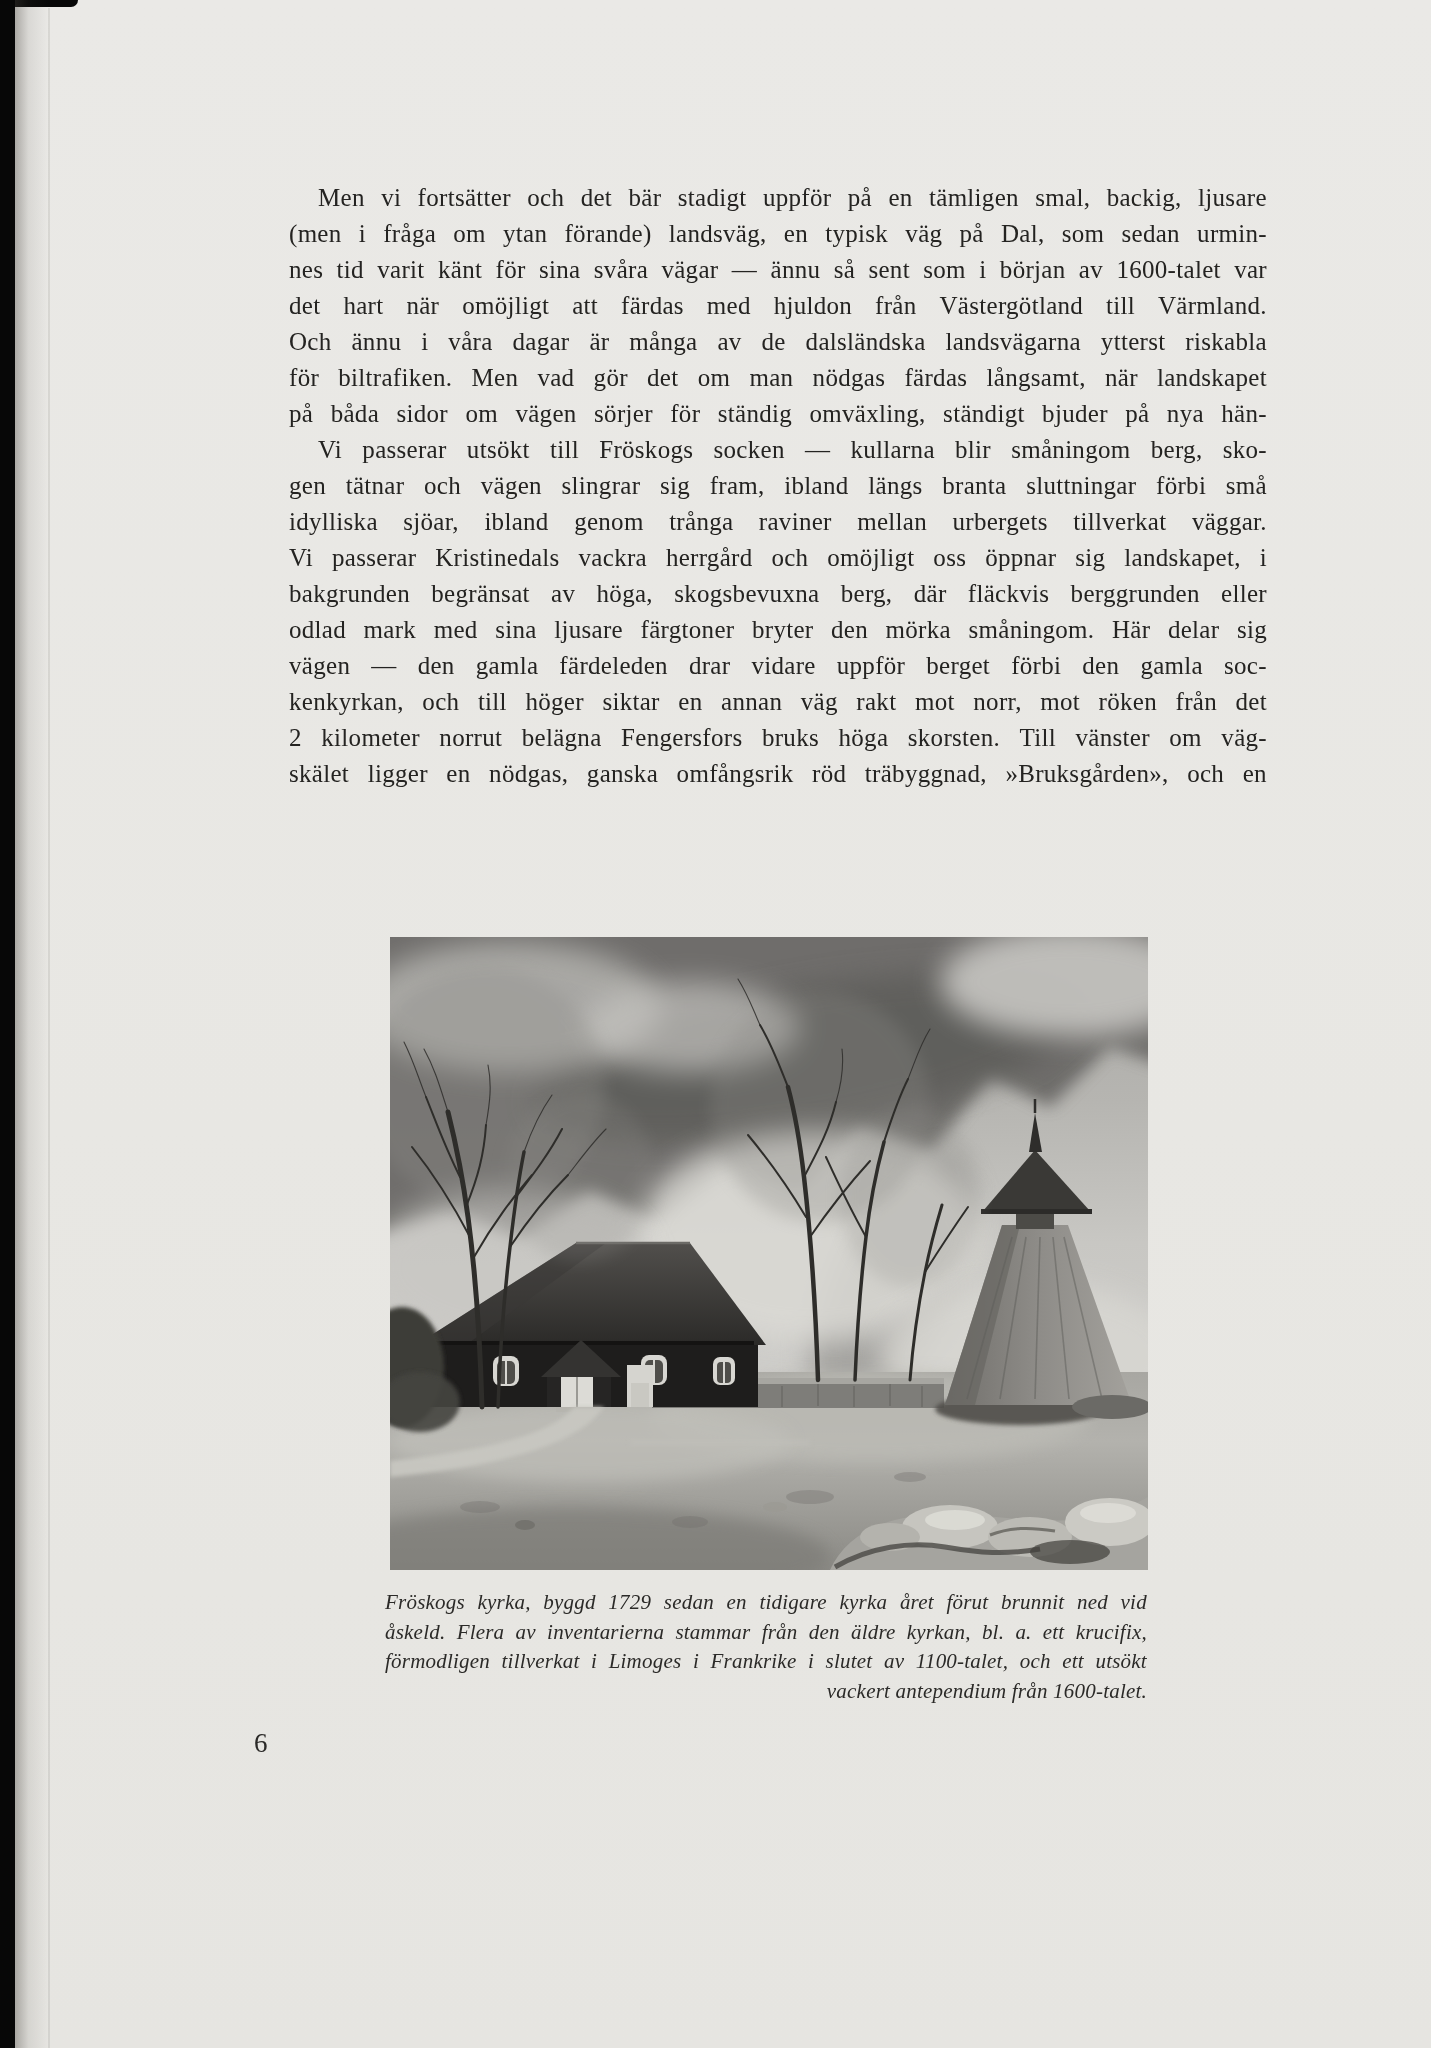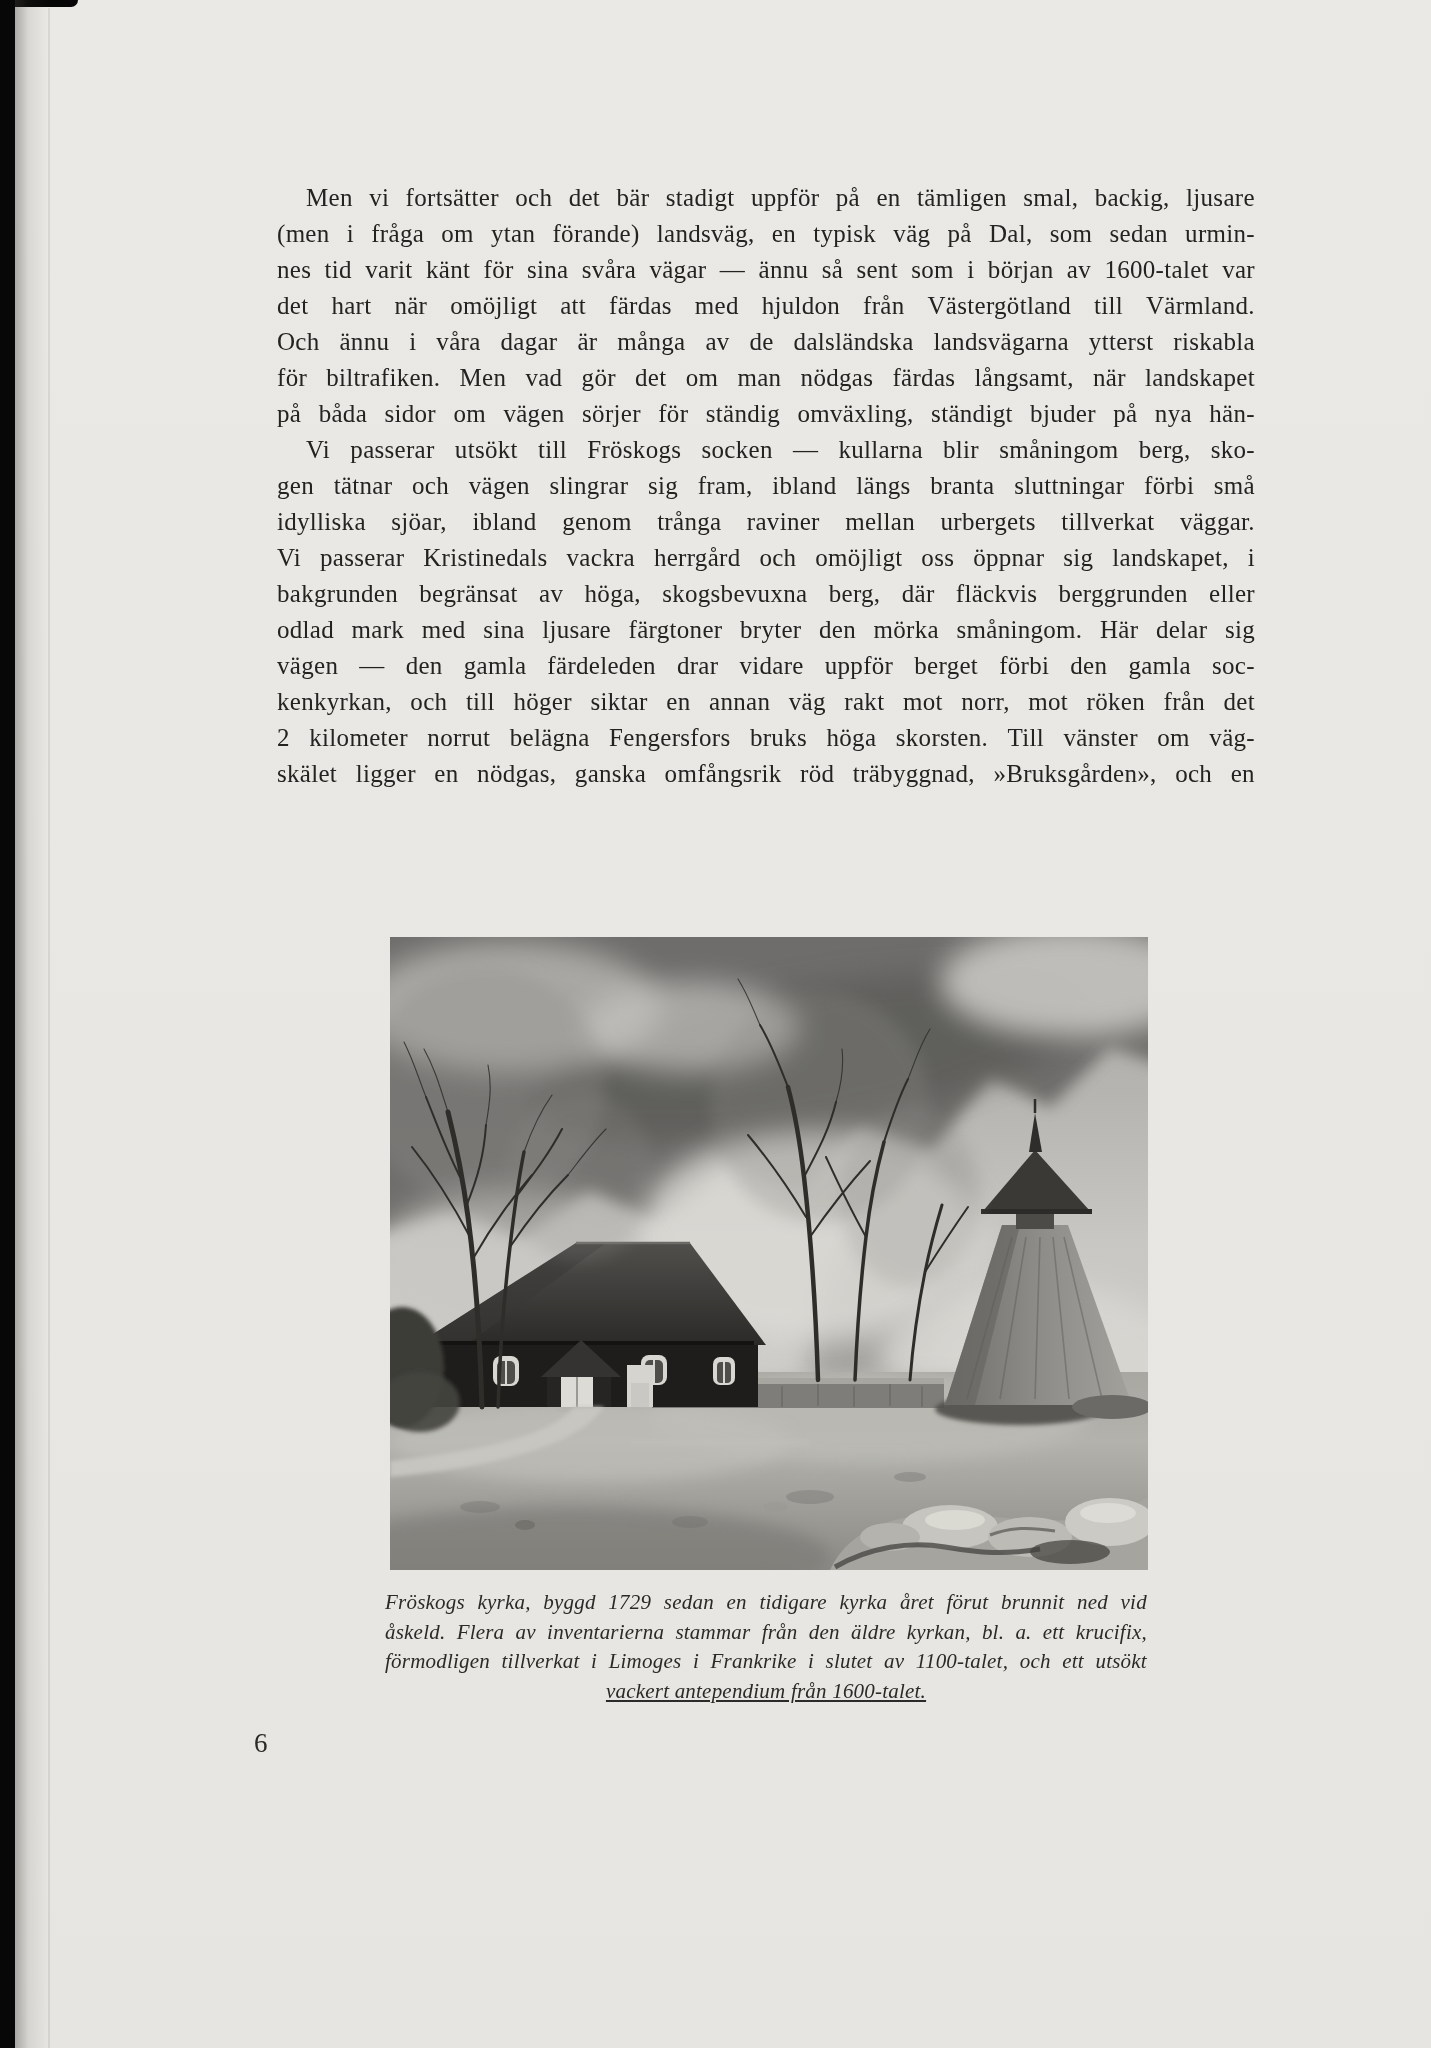--- a/index.html
+++ b/index.html
@@ -7,34 +7,34 @@
     position:relative; width:1431px; height:2048px; overflow:hidden;
     background:linear-gradient(180deg,#eae9e6 0%,#e8e7e3 55%,#e6e5e1 100%);
     font-family:"Liberation Serif", serif;
   }
   .spine { position:absolute; left:0; top:0; width:15px; height:2048px; background:#070707; }
   .corner-shadow { position:absolute; left:0; top:0; width:78px; height:7px; background:#070707; border-bottom-right-radius:9px; }
   .edge-shade { position:absolute; left:15px; top:0; width:34px; height:2048px;
     background:linear-gradient(90deg, rgba(70,66,60,.38) 0%, rgba(70,66,60,.10) 40%, rgba(70,66,60,0) 100%); }
   .edge-line { position:absolute; left:48px; top:8px; width:2px; height:2040px; background:rgba(60,56,50,.10); }
 
-  .body-text { position:absolute; left:277px; top:180px; width:978px;
+  .body-text { position:absolute; left:289px; top:180px; width:978px;
     font-size:25px; line-height:36px; color:#242321; letter-spacing:.012em; }
   .line { height:36px; white-space:nowrap; }
   .line.j { display:flex; justify-content:space-between; white-space:normal; }
   .line.ind { padding-left:29px; }
 
   .photo-frame { position:absolute; left:390px; top:937px; width:758px; height:633px; }
   .photo-frame svg { display:block; width:758px; height:633px; }
 
   .caption { position:absolute; left:385px; top:1588px; width:762px;
     font-style:italic; font-size:21px; line-height:29.5px; color:#2b2a28; letter-spacing:.01em; }
   .cap-line { height:29.5px; white-space:nowrap; }
   .cap-line.j { display:flex; justify-content:space-between; white-space:normal; }
-  .cap-line.c { text-align:center;text-decoration:underline; }
+  .cap-line.c { text-align:right; }
 
   .page-number { position:absolute; left:254px; top:1727px; font-size:27px; line-height:32px; color:#2b2a28; }
 </style>
 </head>
 <body>
 
 <div class="page">
   <div class="spine"></div>
   <div class="corner-shadow"></div>
   <div class="edge-shade"></div>

